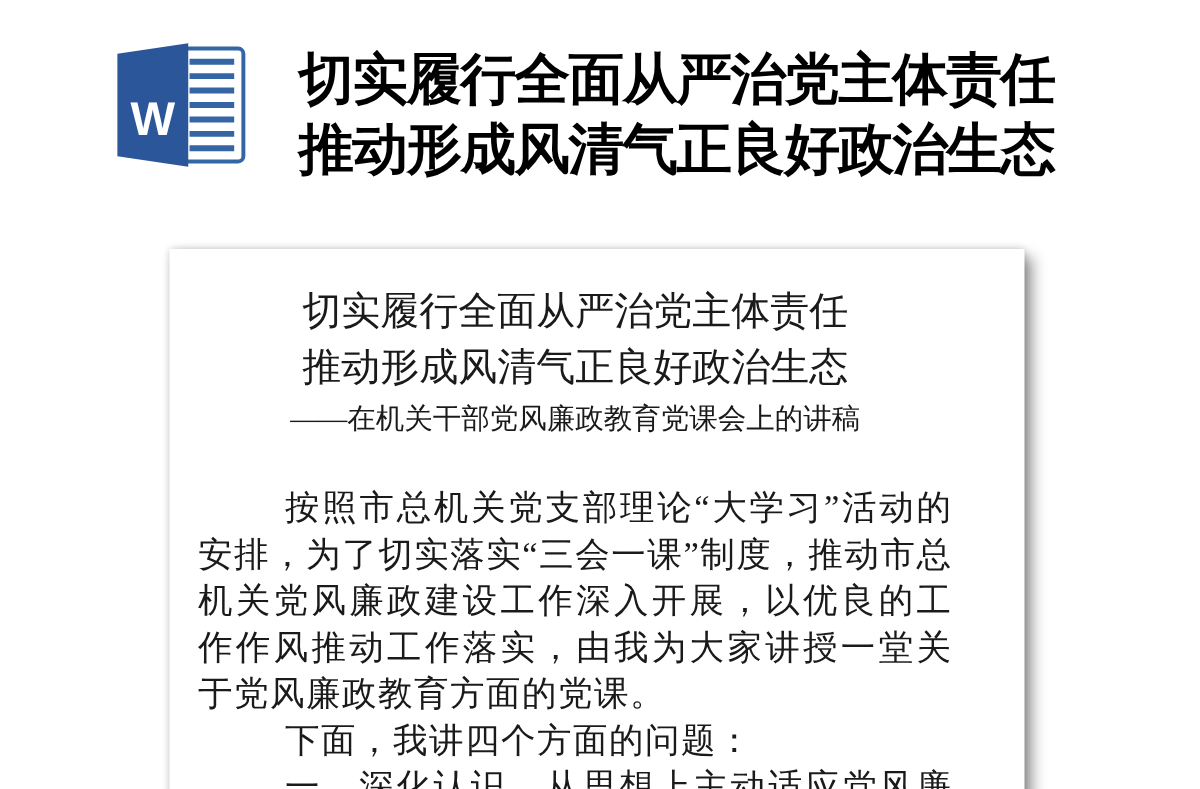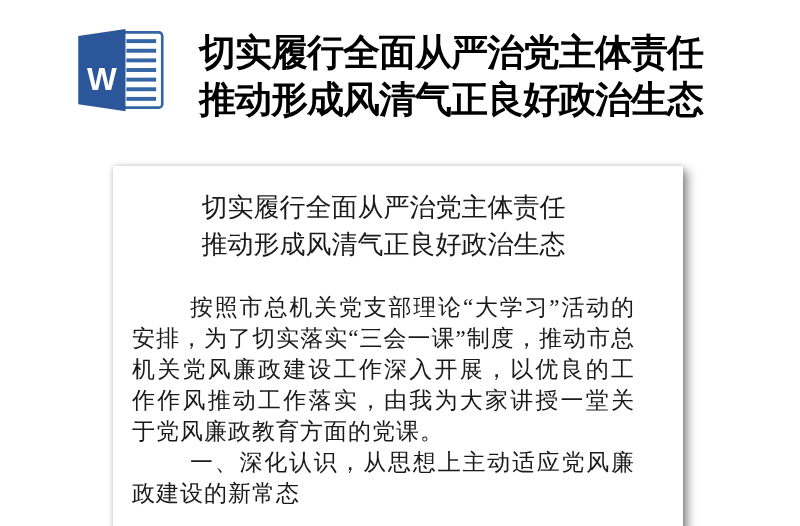--- a/index.html
+++ b/index.html
@@ -114,17 +114,19 @@
     <div>切实履行全面从严治党主体责任</div>
     <div>推动形成风清气正良好政治生态</div>
   </div>
 </div>
 
 <div class="page">
   <div class="doc-title">
     <div>切实履行全面从严治党主体责任</div>
     <div>推动形成风清气正良好政治生态</div>
   </div>
+  <div class="doc-subtitle">——在机关干部党风廉政教育党课会上的讲稿</div>
   <div class="doc-body">
     <p>按照市总机关党支部理论“大学习”活动的安排，为了切实落实“三会一课”制度，推动市总机关党风廉政建设工作深入开展，以优良的工作作风推动工作落实，由我为大家讲授一堂关于党风廉政教育方面的党课。</p>
+    <p>下面，我讲四个方面的问题：</p>
     <p>一、深化认识，从思想上主动适应党风廉政建设的新常态</p>
   </div>
 </div>
 
 </body></html>

